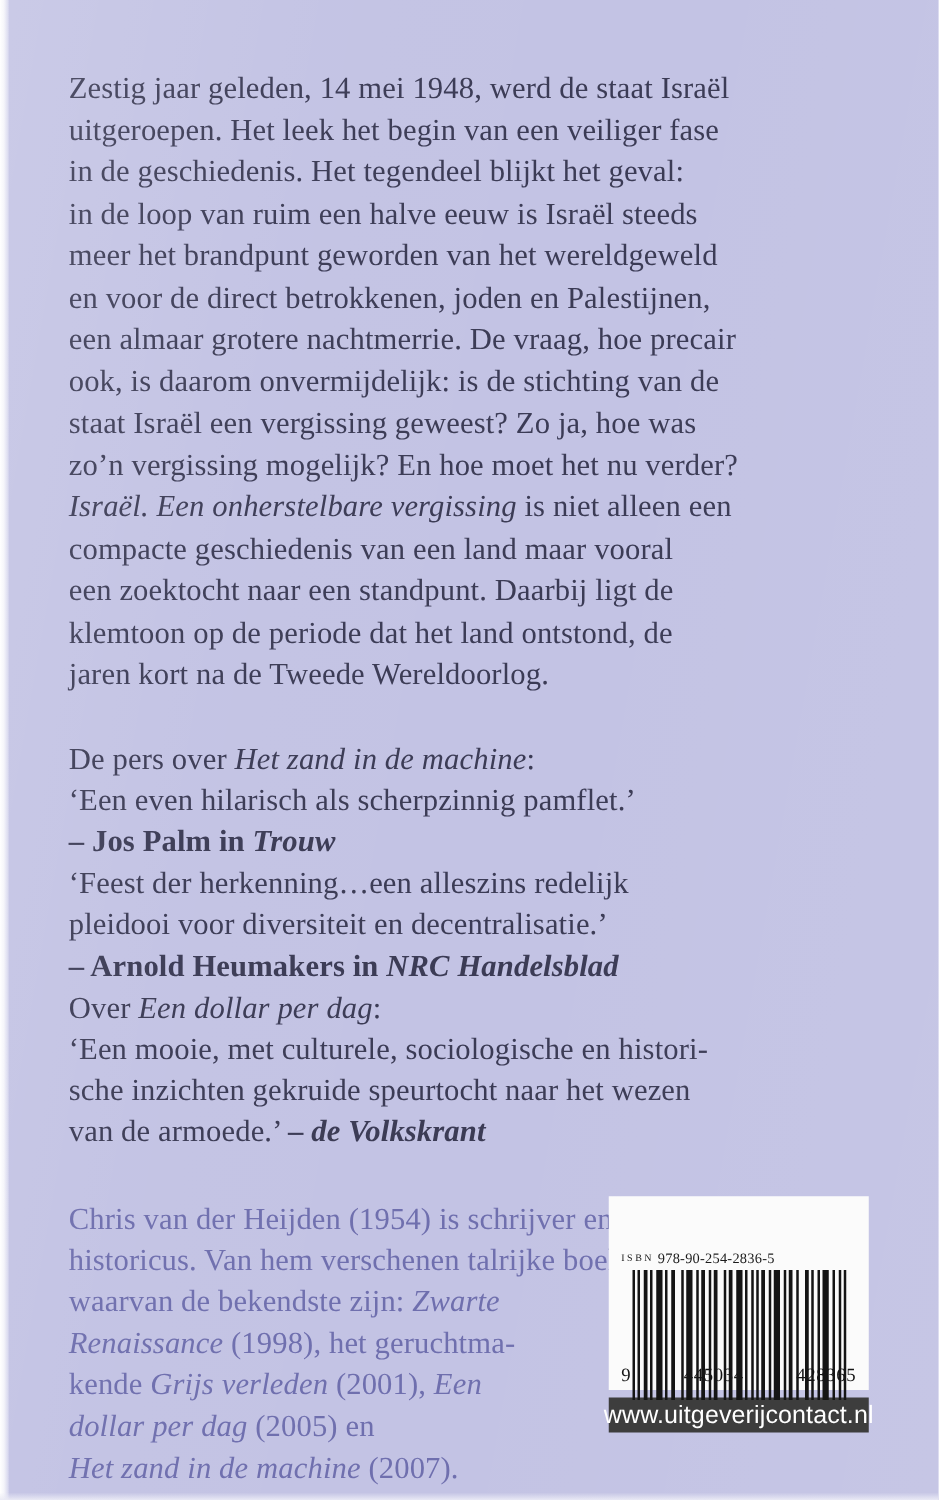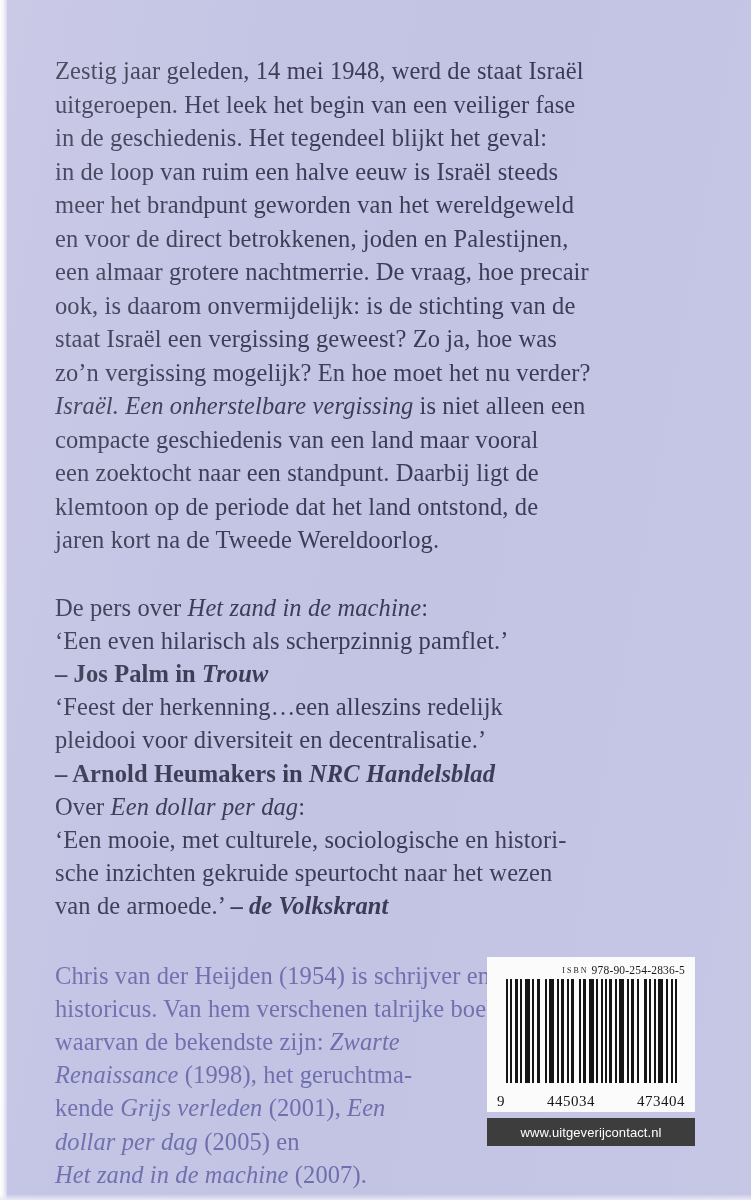--- a/index.html
+++ b/index.html
@@ -95,26 +95,27 @@
   }
   .barcode-card {
     background: #fbfbfb;
     width: 208px;
     height: 155px;
     box-sizing: border-box;
     padding: 7px 10px 4px 10px;
     position: relative;
   }
   .isbn-line {
-    text-align: right;
+    text-align: left;
     color: #1b1b1b;
     font-size: 11.5px;
     letter-spacing: 0.2px;
     white-space: nowrap;
     font-family: "Liberation Serif", serif;
+    margin-top: 37px;
   }
   .isbn-line .isbn-label {
     font-size: 8px;
     letter-spacing: 2px;
     vertical-align: 1px;
     margin-right: 3px;
   }
   .bars {
     height: 104px;
     margin-top: 3px;
@@ -151,21 +152,21 @@
     width: 208px;
     height: 28px;
     background: #3d3d3d;
     display: flex;
     align-items: center;
     justify-content: center;
     box-sizing: border-box;
   }
   .url-bar span {
     color: #ffffff;
-    font-size: 13px;
+    font-size: 20px;
     font-family: "Liberation Sans", sans-serif;
     letter-spacing: 0.1px;
     white-space: nowrap;
   }
 </style>
 </head>
 <body>
 
 <div id="cover">
 
@@ -283,21 +284,21 @@
           <span class="bar sp2"></span>
           <span class="bar w1"></span>
         <span class="bar sp2"></span>
           <span class="bar w1"></span>
           <span class="bar sp1"></span>
           <span class="bar w1"></span>
       </div>
       <div class="digits">
         <span>9</span>
         <span>445034</span>
-        <span>473404</span>
+        <span>428365</span>
       </div>
     </div>
     <div class="url-bar">
       <span>www.uitgeverijcontact.nl</span>
     </div>
   </div>
 
 </div>
 
 </body></html>

